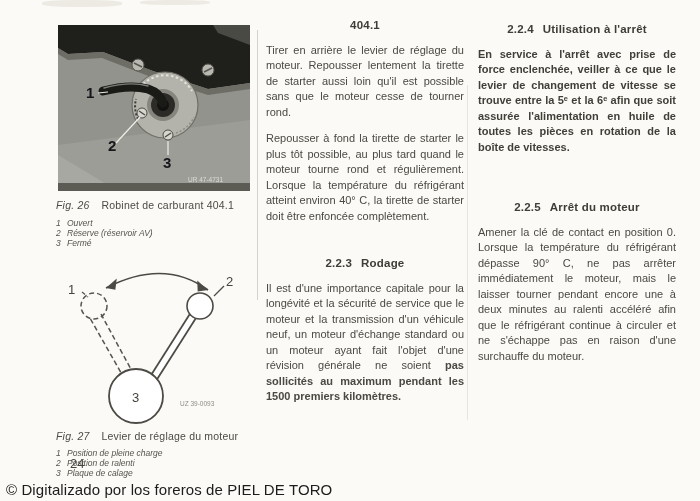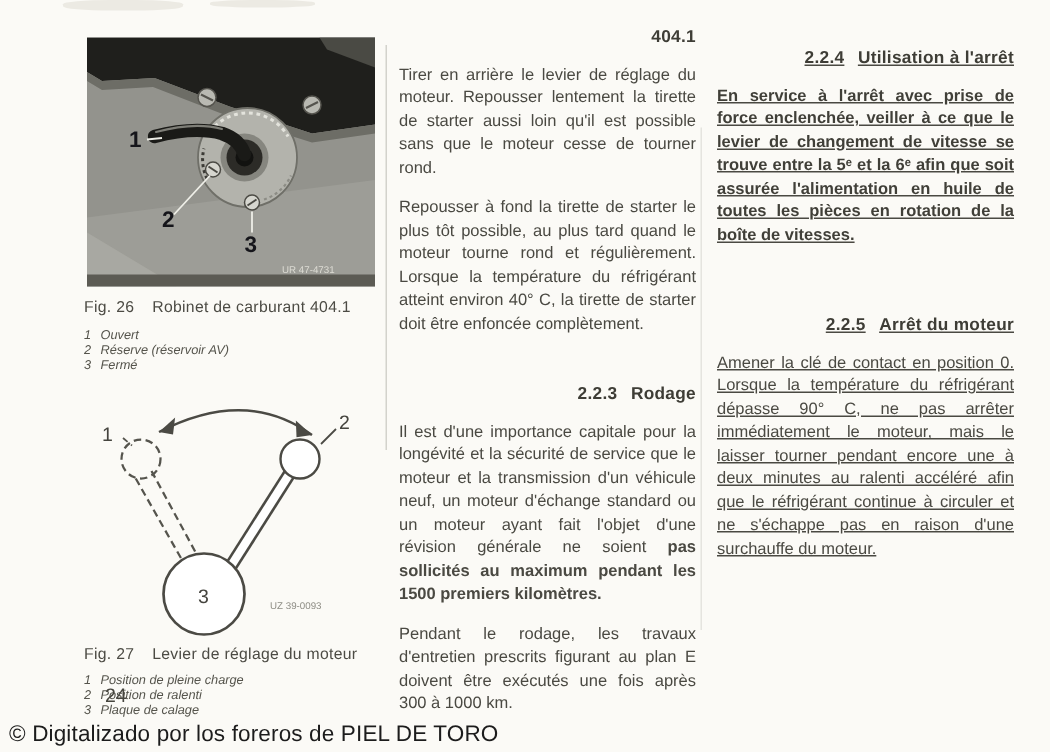--- a/index.html
+++ b/index.html
@@ -19,30 +19,30 @@
   
   .photo{left:58px;top:25px;width:192px;height:166px;background:#92928c;}
   .photo svg{display:block;width:100%;height:100%;}
 
   
   .diagram{left:38px;top:256px;width:214px;height:172px;background:transparent;}
   .diagram svg{display:block;width:100%;height:100%;}
 
   
   .fig-caption{font-size:10.5px;color:#4c4b44;letter-spacing:.2px;white-space:nowrap;}
-  .fig-caption .fig-num{margin-right:12px;}
+  .fig-caption .fig-num{margin-right:12px;font-style:italic;}
   .legend{font-size:8.5px;line-height:10px;color:#55544c;font-style:italic;}
   .legend-row{white-space:nowrap;}
   .legend-row .num{display:inline-block;width:11px;}
 
   
   .col{position:absolute;width:198px;font-size:11px;line-height:15.5px;text-align:justify;color:#4a4942;}
   .col-mid{left:266px;top:18px;}
-  .col-right{left:478px;top:32px;text-decoration:underline;}
-  .heading{font-weight:bold;color:#3e3d36;font-size:11.5px;margin:0 0 9px 0;text-align:right;letter-spacing:.2px;}
+  .col-right{left:478px;top:22px;}
+  .heading{font-weight:bold;color:#3e3d36;font-size:11.5px;margin:0 0 9px 0;text-align:center;letter-spacing:.2px;}
   .heading .h-num{margin-right:9px;}
   .para{margin:0 0 11px 0;}
   .para.bold{font-weight:bold;color:#403f38;}
   .mt-lg{margin-top:32px;}
   .mt-xl{margin-top:45px;}
 
   .page-number{left:22px;top:456px;font-size:13px;font-weight:normal;color:#46453e;margin-left:48px;}
   .watermark{left:6px;top:481px;font-size:15px;color:#1c1c1c;letter-spacing:.1px;}
 </style>
 </head>
@@ -148,21 +148,20 @@
 <div class="abs page-number">24</div>
 
 <div class="col col-mid">
   <div class="heading">404.1</div>
   <p class="para">Tirer en arrière le levier de réglage du moteur. Repousser lentement la tirette de starter aussi loin qu'il est possible sans que le moteur cesse de tourner rond.</p>
   <p class="para">Repousser à fond la tirette de starter le plus tôt possible, au plus tard quand le moteur tourne rond et régulièrement. Lorsque la température du réfrigérant atteint environ 40° C, la tirette de starter doit être enfoncée complètement.</p>
   <div class="heading mt-lg">
     <span class="h-num">2.2.3</span><span>Rodage</span>
   </div>
   <p class="para"><span>Il est d'une importance capitale pour la longévité et la sécurité de service que le moteur et la transmission d'un véhicule neuf, un moteur d'échange standard ou un moteur ayant fait l'objet d'une révision générale ne soient </span><b>pas sollicités au maximum pendant les 1500 premiers kilomètres.</b></p>
-  <p class="para">Pendant le rodage, les travaux d'entretien prescrits figurant au plan E doivent être exécutés une fois après 300 à 1000 km.</p>
 </div>
 
 <div class="col col-right">
   <div class="heading">
     <span class="h-num">2.2.4</span><span>Utilisation à l'arrêt</span>
   </div>
   <p class="para bold">En service à l'arrêt avec prise de force enclenchée, veiller à ce que le levier de changement de vitesse se trouve entre la 5ᵉ et la 6ᵉ afin que soit assurée l'alimentation en huile de toutes les pièces en rotation de la boîte de vitesses.</p>
   <div class="heading mt-xl">
     <span class="h-num">2.2.5</span><span>Arrêt du moteur</span>
   </div>

